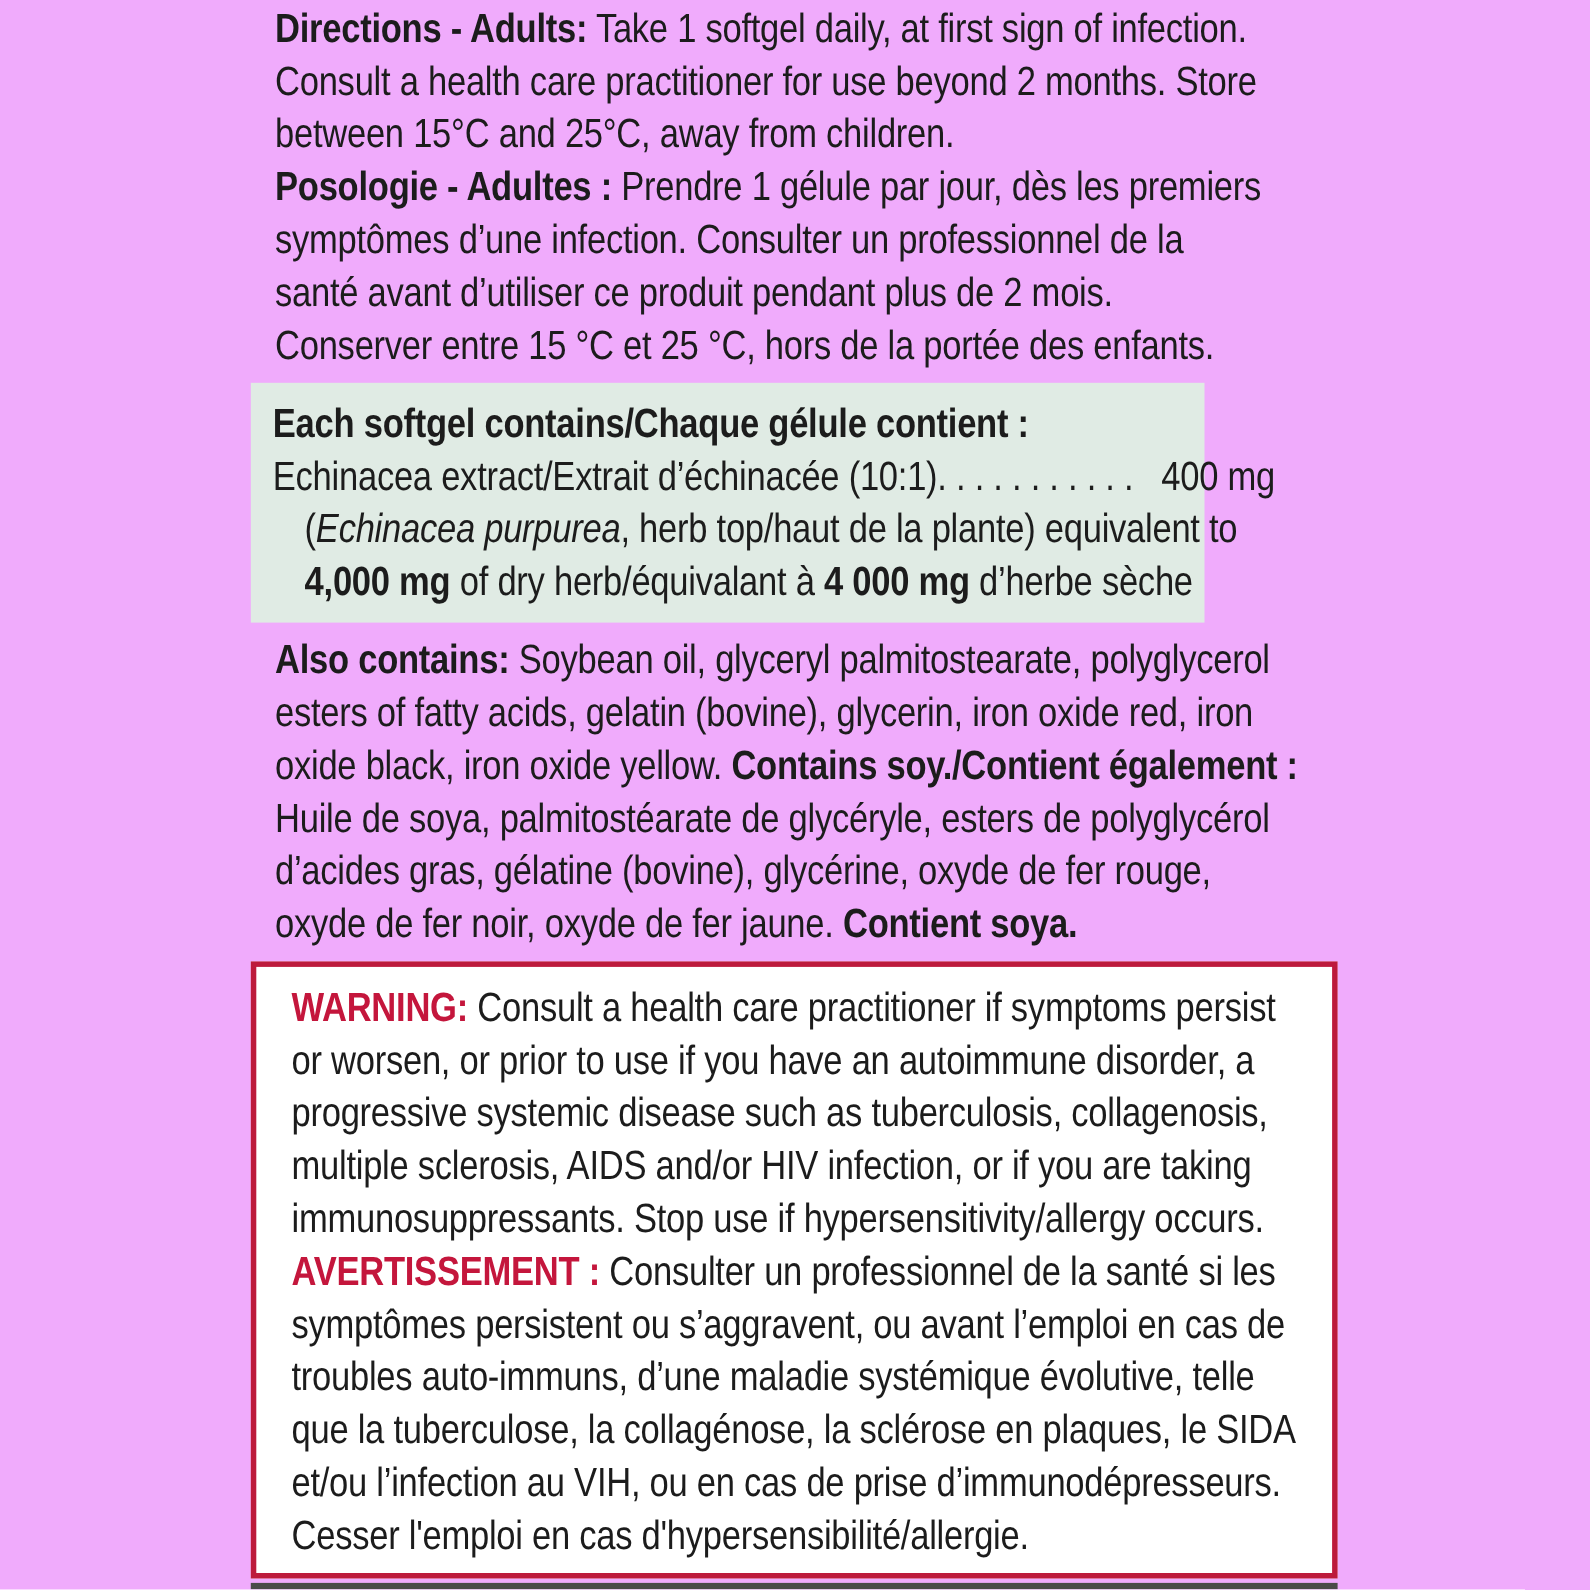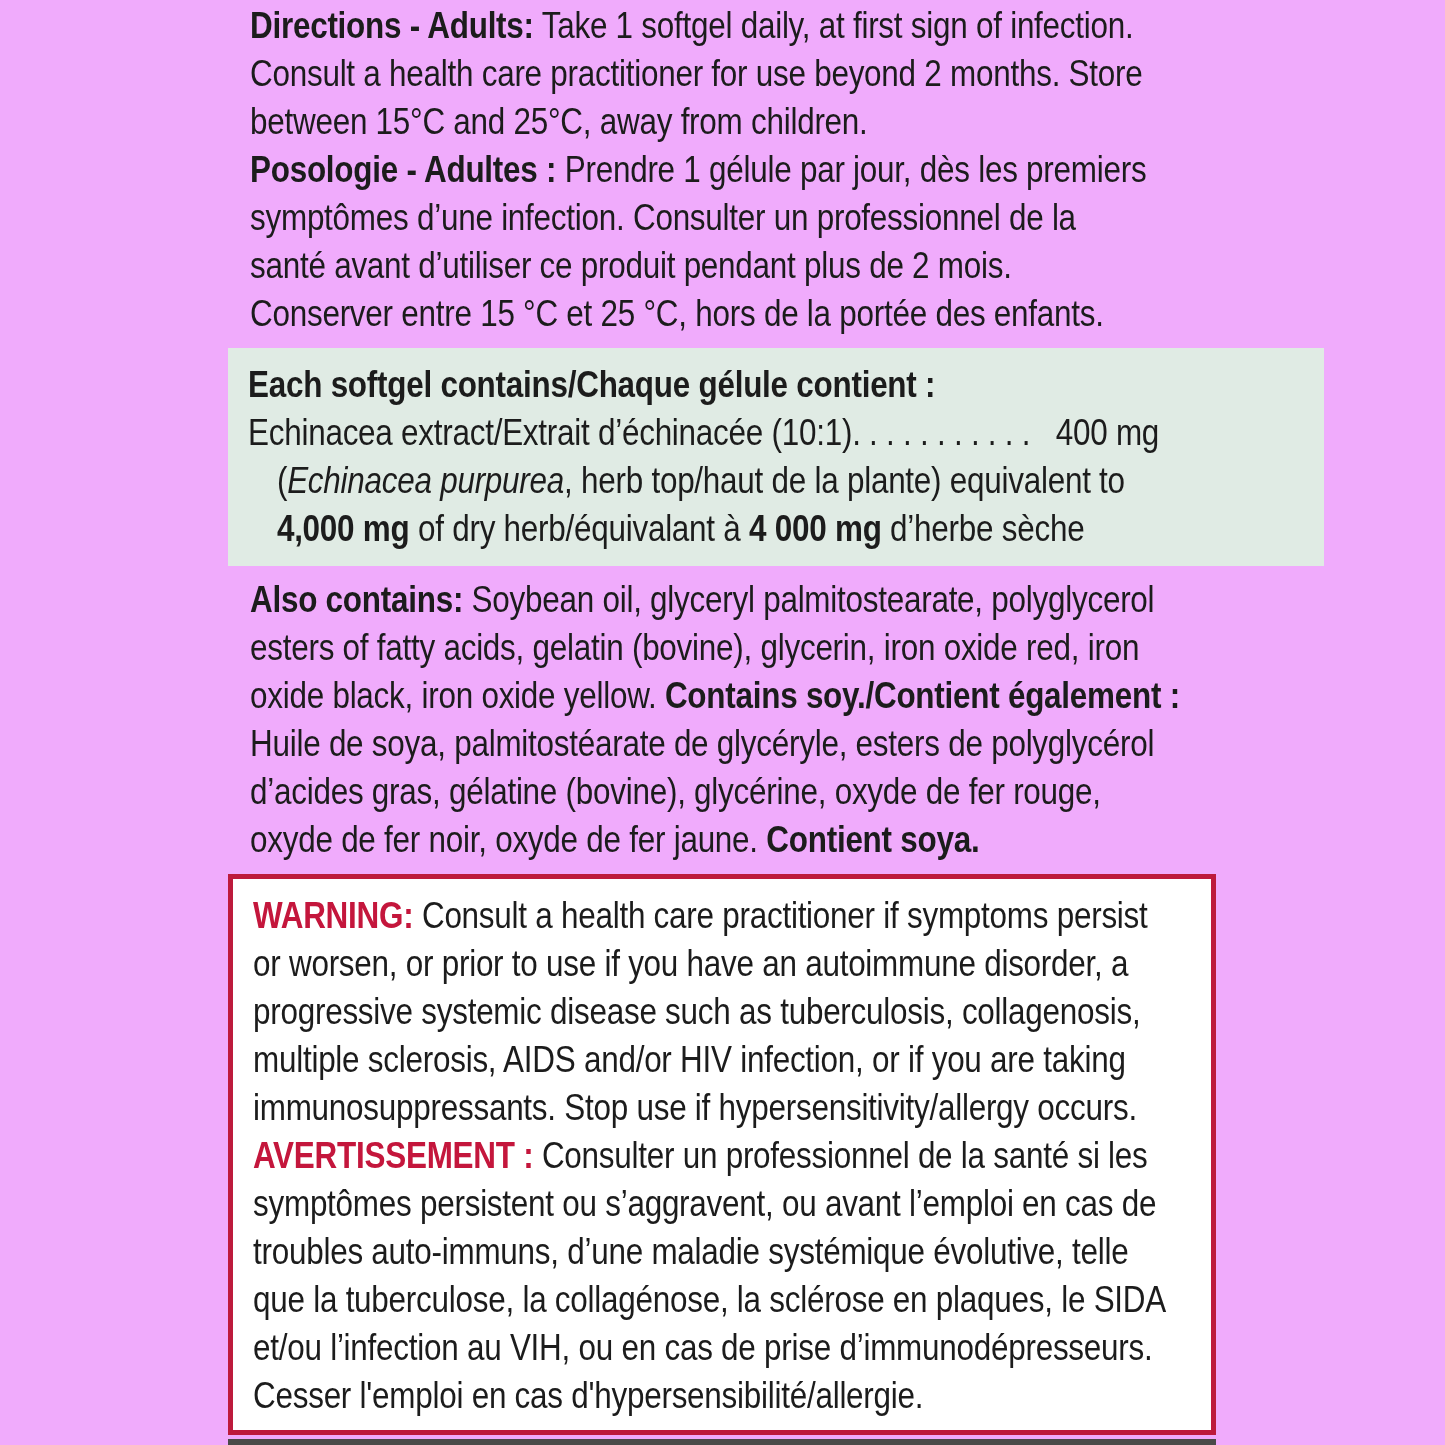--- a/index.html
+++ b/index.html
@@ -22,39 +22,39 @@
     width:1170px;
   }
   .tblock .tline{white-space:pre;}
   .tline.ind{padding-left:34px;}
   .b{font-weight:bold;}
   .i{font-style:italic;}
   .red{color:var(--warning-red);font-weight:bold;}
   .greenbox{
     position:absolute;
     left:228px;top:348px;
-    width:1096px;
+    width:867px;
     background:var(--green-bg);
     padding:13px 0 13px 0;
   }
   .greenbox .inner{
     position:relative;
     margin-left:20px;
     font-size:37px;line-height:48px;letter-spacing:-0.3px;
     transform:scaleX(0.85);transform-origin:0 0;
     width:1160px;
   }
   .redbox{
     position:absolute;
     left:228px;top:874px;
     width:988px;
     box-sizing:border-box;
     border:5px solid var(--border-red);
     background:#ffffff;
-    padding:13px 0 10px 0;
+    padding:13px 0 10px 12px;
   }
   .redbox .inner{
     position:relative;
     margin-left:20px;
     font-size:37px;line-height:48px;letter-spacing:-0.3px;
     transform:scaleX(0.85);transform-origin:0 0;
     width:1160px;
   }
   .redbox .inner .tline{white-space:pre;}
   .greenbox .inner .tline{white-space:pre;}

